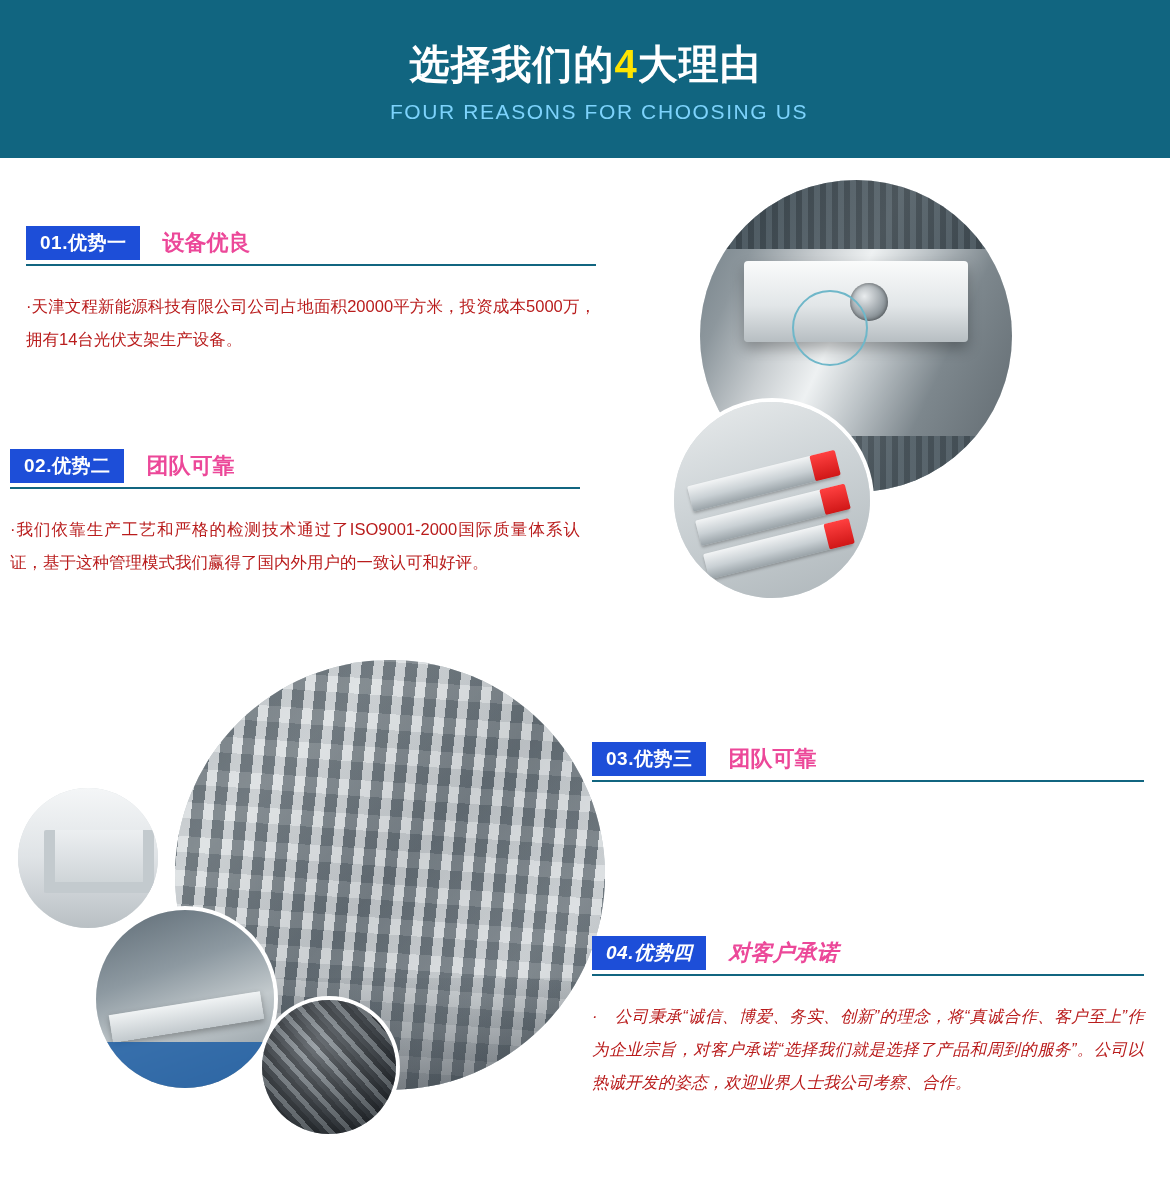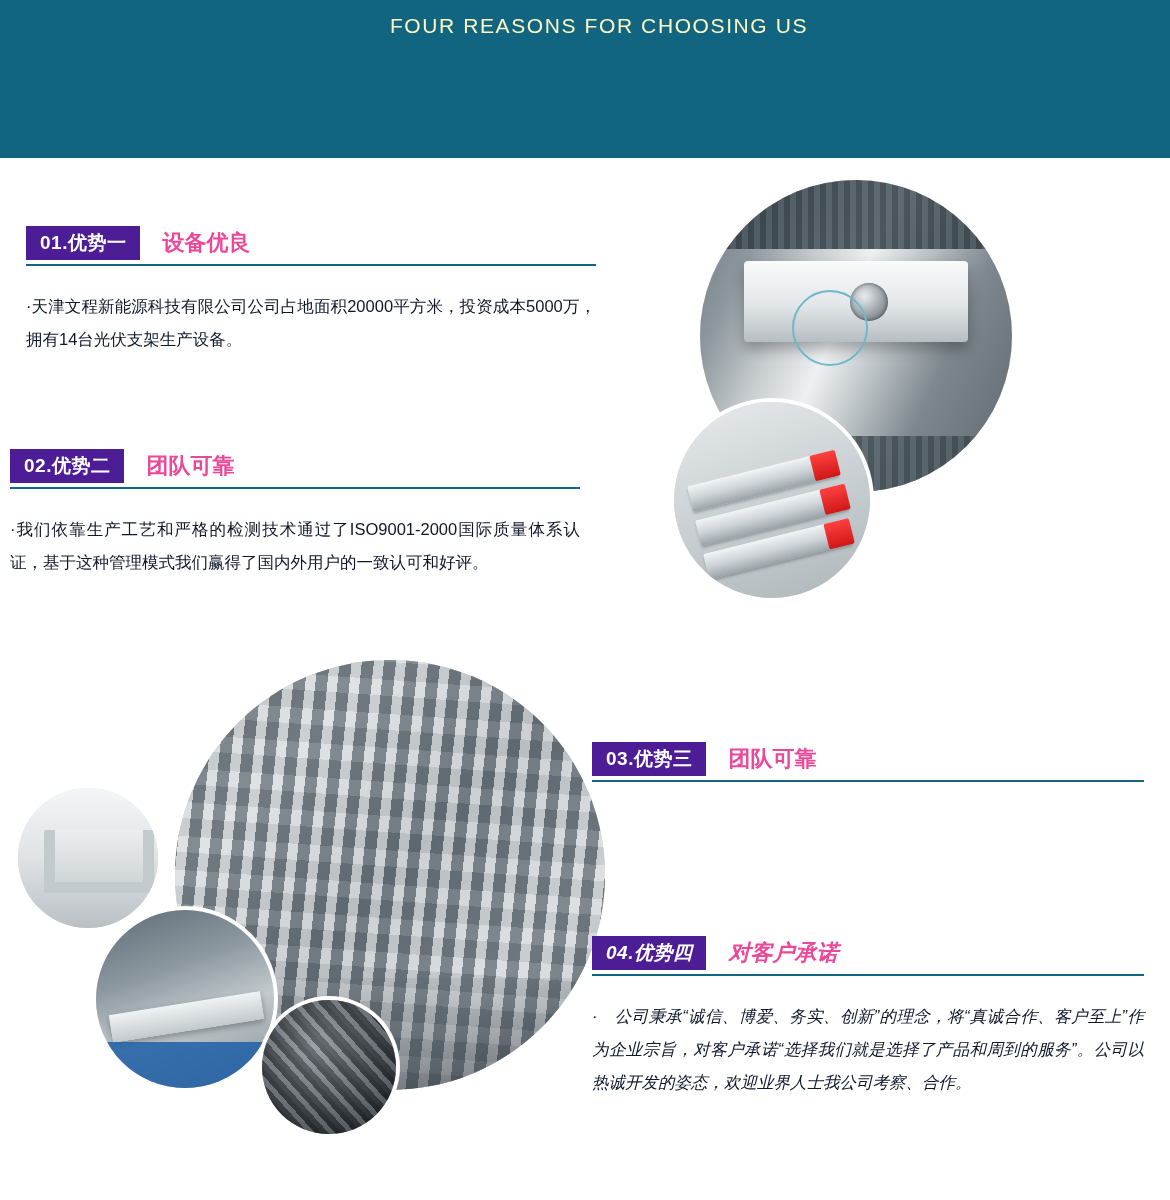--- a/index.html
+++ b/index.html
@@ -34,38 +34,38 @@
     letter-spacing: 1px;
     line-height: 1.1;
   }
   .banner-title .accent {
     color: #ffe400;
   }
   .banner-sub {
     margin: 0;
     padding-top: 14px;
     font-size: 21px;
-    color: #fef9c3;
+    color: #7dd3fc;
     letter-spacing: 1.6px;
     font-weight: normal;
     padding-left: 28px;
   }
 
   
   .feature {
     position: absolute;
   }
   .feature-head {
     display: flex;
     align-items: flex-end;
     height: 38px;
     position: relative;
   }
   .badge {
-    background: #4c1d95;
+    background: #1d4ed8;
     color: #ffffff;
     font-size: 19px;
     font-weight: bold;
     padding: 7px 14px 8px 14px;
     line-height: 1;
     white-space: nowrap;
     letter-spacing: 0.5px;
   }
   .feature-title {
     font-size: 22px;
@@ -80,21 +80,21 @@
     position: absolute;
     left: 0;
     bottom: -6px;
     height: 2px;
     background: #116580;
   }
   .feature-body {
     margin-top: 30px;
     font-size: 16.5px;
     line-height: 2.0;
-    color: #0f172a;
+    color: #b91c1c;
     text-align: justify;
   }
 
   
   #feature-01 { left: 26px; top: 222px; width: 570px; }
   #feature-01 .head-rule { width: 570px; }
   #feature-02 { left: 10px; top: 445px; width: 570px; }
   #feature-02 .head-rule { width: 570px; }
 
   
@@ -266,20 +266,21 @@
   #photo-coils .img:after {
     content: "";
     position: absolute; inset: 0;
     background: radial-gradient(circle at 40% 35%, rgba(255,255,255,.25) 0%, rgba(0,0,0,.35) 80%);
   }
 </style>
 </head>
 <body>
 
 <div class="banner">
+  <h1 class="banner-title"><span>选择我们的</span><span class="accent">4</span><span>大理由</span></h1>
   <p class="banner-sub">FOUR REASONS FOR CHOOSING US</p>
 </div>
 
 <div class="photo" id="photo-bracket-closeup">
   <div class="img">
     <div class="strip"></div>
     <div class="strip2"></div>
   </div>
 </div>
 <div class="photo" id="photo-rails">

